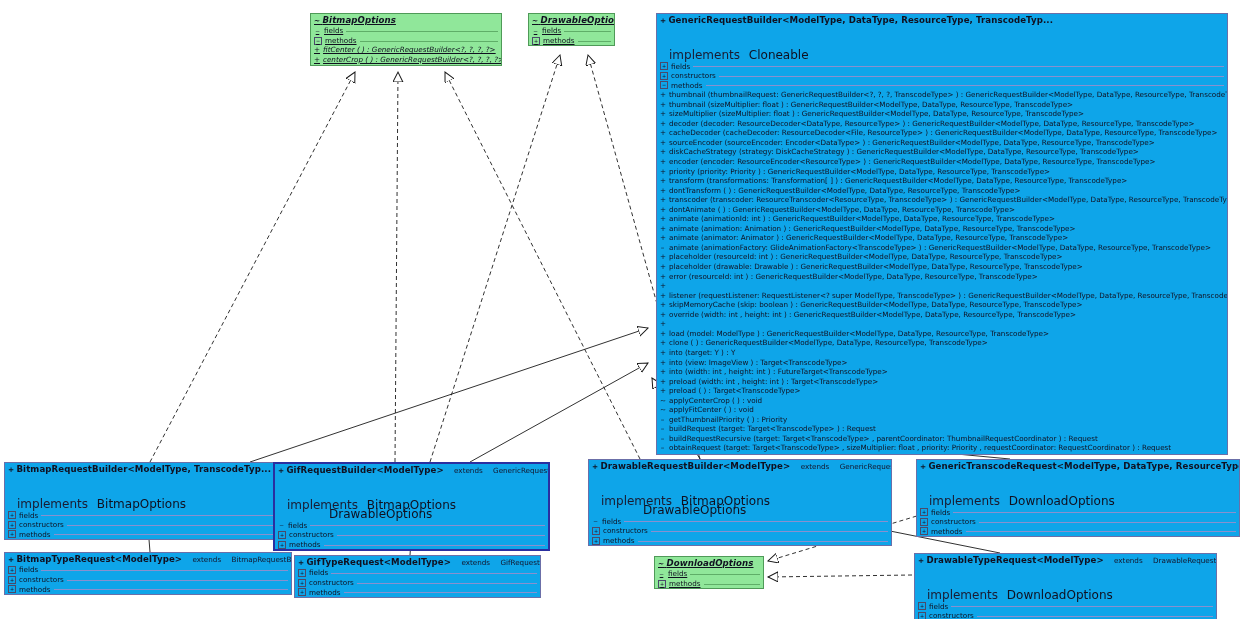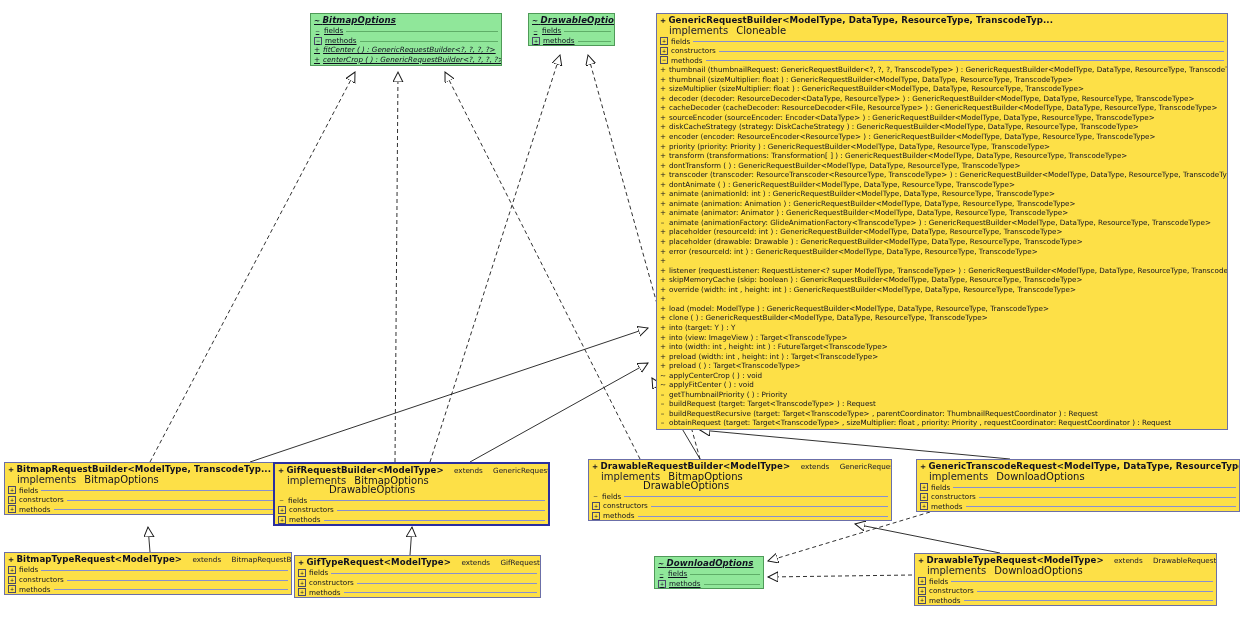--- a/index.html
+++ b/index.html
@@ -8,35 +8,35 @@
     font-family:"DejaVu Sans","Liberation Sans",sans-serif;
     width:1240px;height:619px;overflow:hidden;position:relative;
   }
   #canvas{position:relative;width:1240px;height:619px;background:#ffffff;}
   svg#edges{position:absolute;left:0;top:0;width:1240px;height:619px;pointer-events:none;}
 
   .uml{
     position:absolute;
     box-sizing:border-box;
     border:1px solid #6b6fa8;
-    background:#fde047;
+    background:#0ea5e9;
     font-size:7.3px;
     line-height:9.2px;
     color:#101020;
     overflow:hidden;
   }
   .uml.iface{ background:#90e79a; border:1px solid #4f9a58;text-decoration:underline; }
   .uml.selected{ border:2px solid #2a2fa0; }
 
   .hdr{ padding:2px 3px 1px 3px; white-space:nowrap; }
   .hdr .vis{ font-weight:bold; }
   .hdr .nm{ font-weight:bold; font-size:8.6px; letter-spacing:.1px;}
   .iface .hdr .nm{ font-style:italic; }
   .hdr .ext{ font-weight:normal; font-size:7.2px; color:#14142a;margin-left:8px;}
-  .impl{ padding:0 3px 1px 12px; white-space:nowrap; font-size:10px;}
+  .impl{ padding:0 3px 1px 12px; white-space:nowrap; font-size:12px;margin-top:25px;}
   .impl .kw{ color:#1a1a30; }
   .impl .lst{ padding-left:5px;}
   .impl .lst2{ display:block; padding-left:42px;}
 
   .sect{
     display:flex;align-items:center;gap:3px;
     padding:0 3px;height:9.6px;white-space:nowrap;
     font-size:7.2px;
   }
   .sect .lbl{flex:0 0 auto;}

